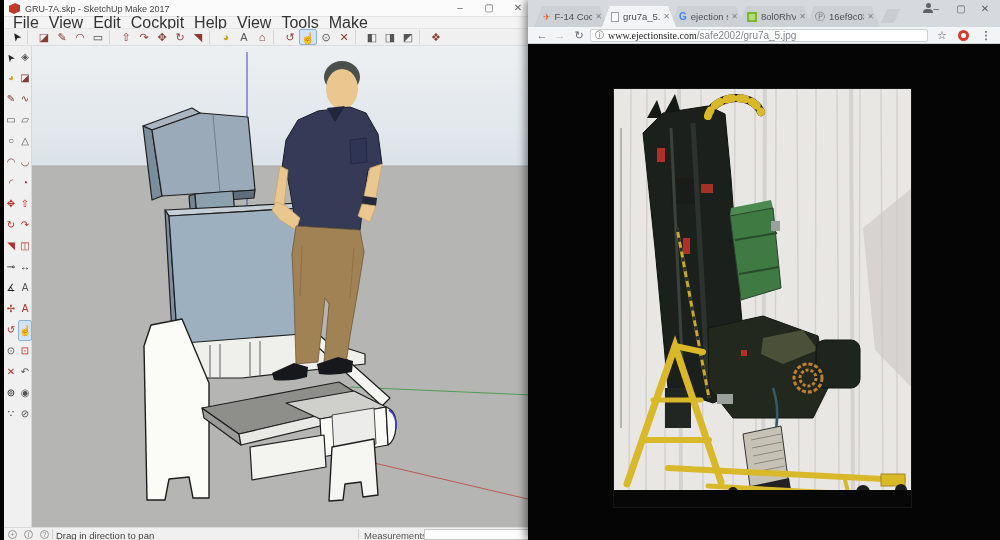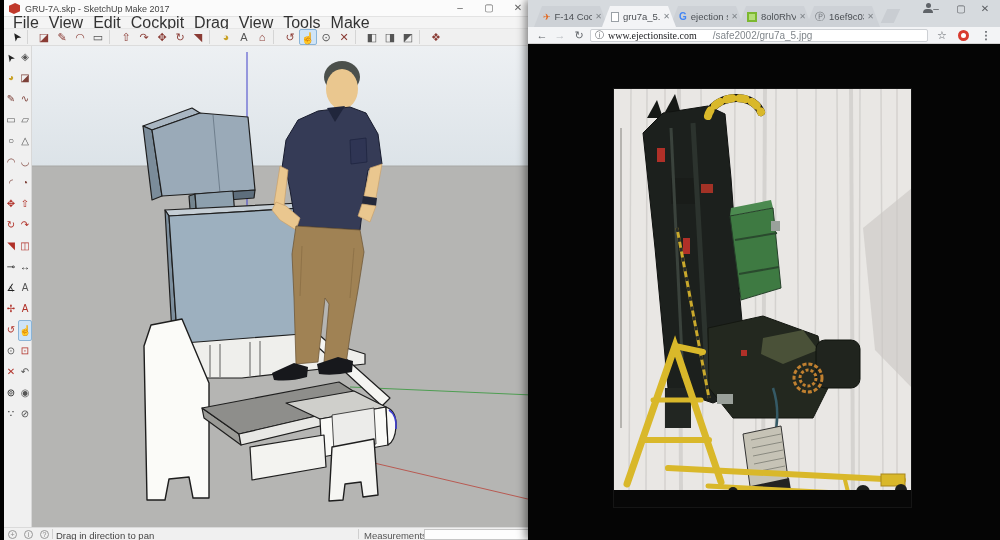--- a/index.html
+++ b/index.html
@@ -76,21 +76,21 @@
   .cr-toolbar { position:absolute; left:0; top:27px; width:100%; height:17px; background:#f3f4f6;
     border-bottom:1px solid #d2d2d2; }
   .nav-ic { position:absolute; top:1px; font-size:11px; color:#5f6368; width:16px; text-align:center;
     line-height:15px; }
   .nav-ic.disabled { color:#b9bdc2; }
   .omnibox { position:absolute; left:62px; top:2px; width:338px; height:13px; background:#fff;
     border:1px solid #cdd0d4; border-radius:2px; font-size:10px; line-height:11px; padding:0 4px;
     display:flex; align-items:center; }
   .omni-info { color:#5f6368; font-size:9px; margin-right:4px; }
   .omni-host { color:#202124;font-family:Liberation Serif, serif; }
-  .omni-path { color:#80868b;margin-left:16px; }
+  .omni-path { color:#80868b; }
   .ext-o { position:absolute; left:430px; top:3px; width:11px; height:11px; border:3px solid #d83a2e;
     border-radius:50%; background:#fff; }
   .cr-content { position:absolute; left:0; top:44px; width:100%; height:496px; background:#050505; }
   .photo { position:absolute; left:85px; top:44px; width:299px; height:420px; }
 </style>
 </head>
 <body>
 
 <div id="su-win">
   <div class="su-titlebar">
@@ -100,21 +100,21 @@
     <div class="su-winbtn" style="right:33px">▢</div>
     <div class="su-winbtn" style="right:4px">✕</div>
   </div>
 
   <div class="su-menubar">
 
   <span class="su-menu">File</span>
       <span class="su-menu">View</span>
       <span class="su-menu">Edit</span>
       <span class="su-menu">Cockpit</span>
-      <span class="su-menu">Drag</span>
+      <span class="su-menu">Help</span>
       <span class="su-menu">View</span>
       <span class="su-menu">Tools</span>
       <span class="su-menu">Make</span>
     </div>
 
   <div class="su-toolbar">
 
   <span class="tt-icon rotnw dark">➤</span>
       <span class="tt-icon sep"></span>
       <span class="tt-icon">◪</span>

